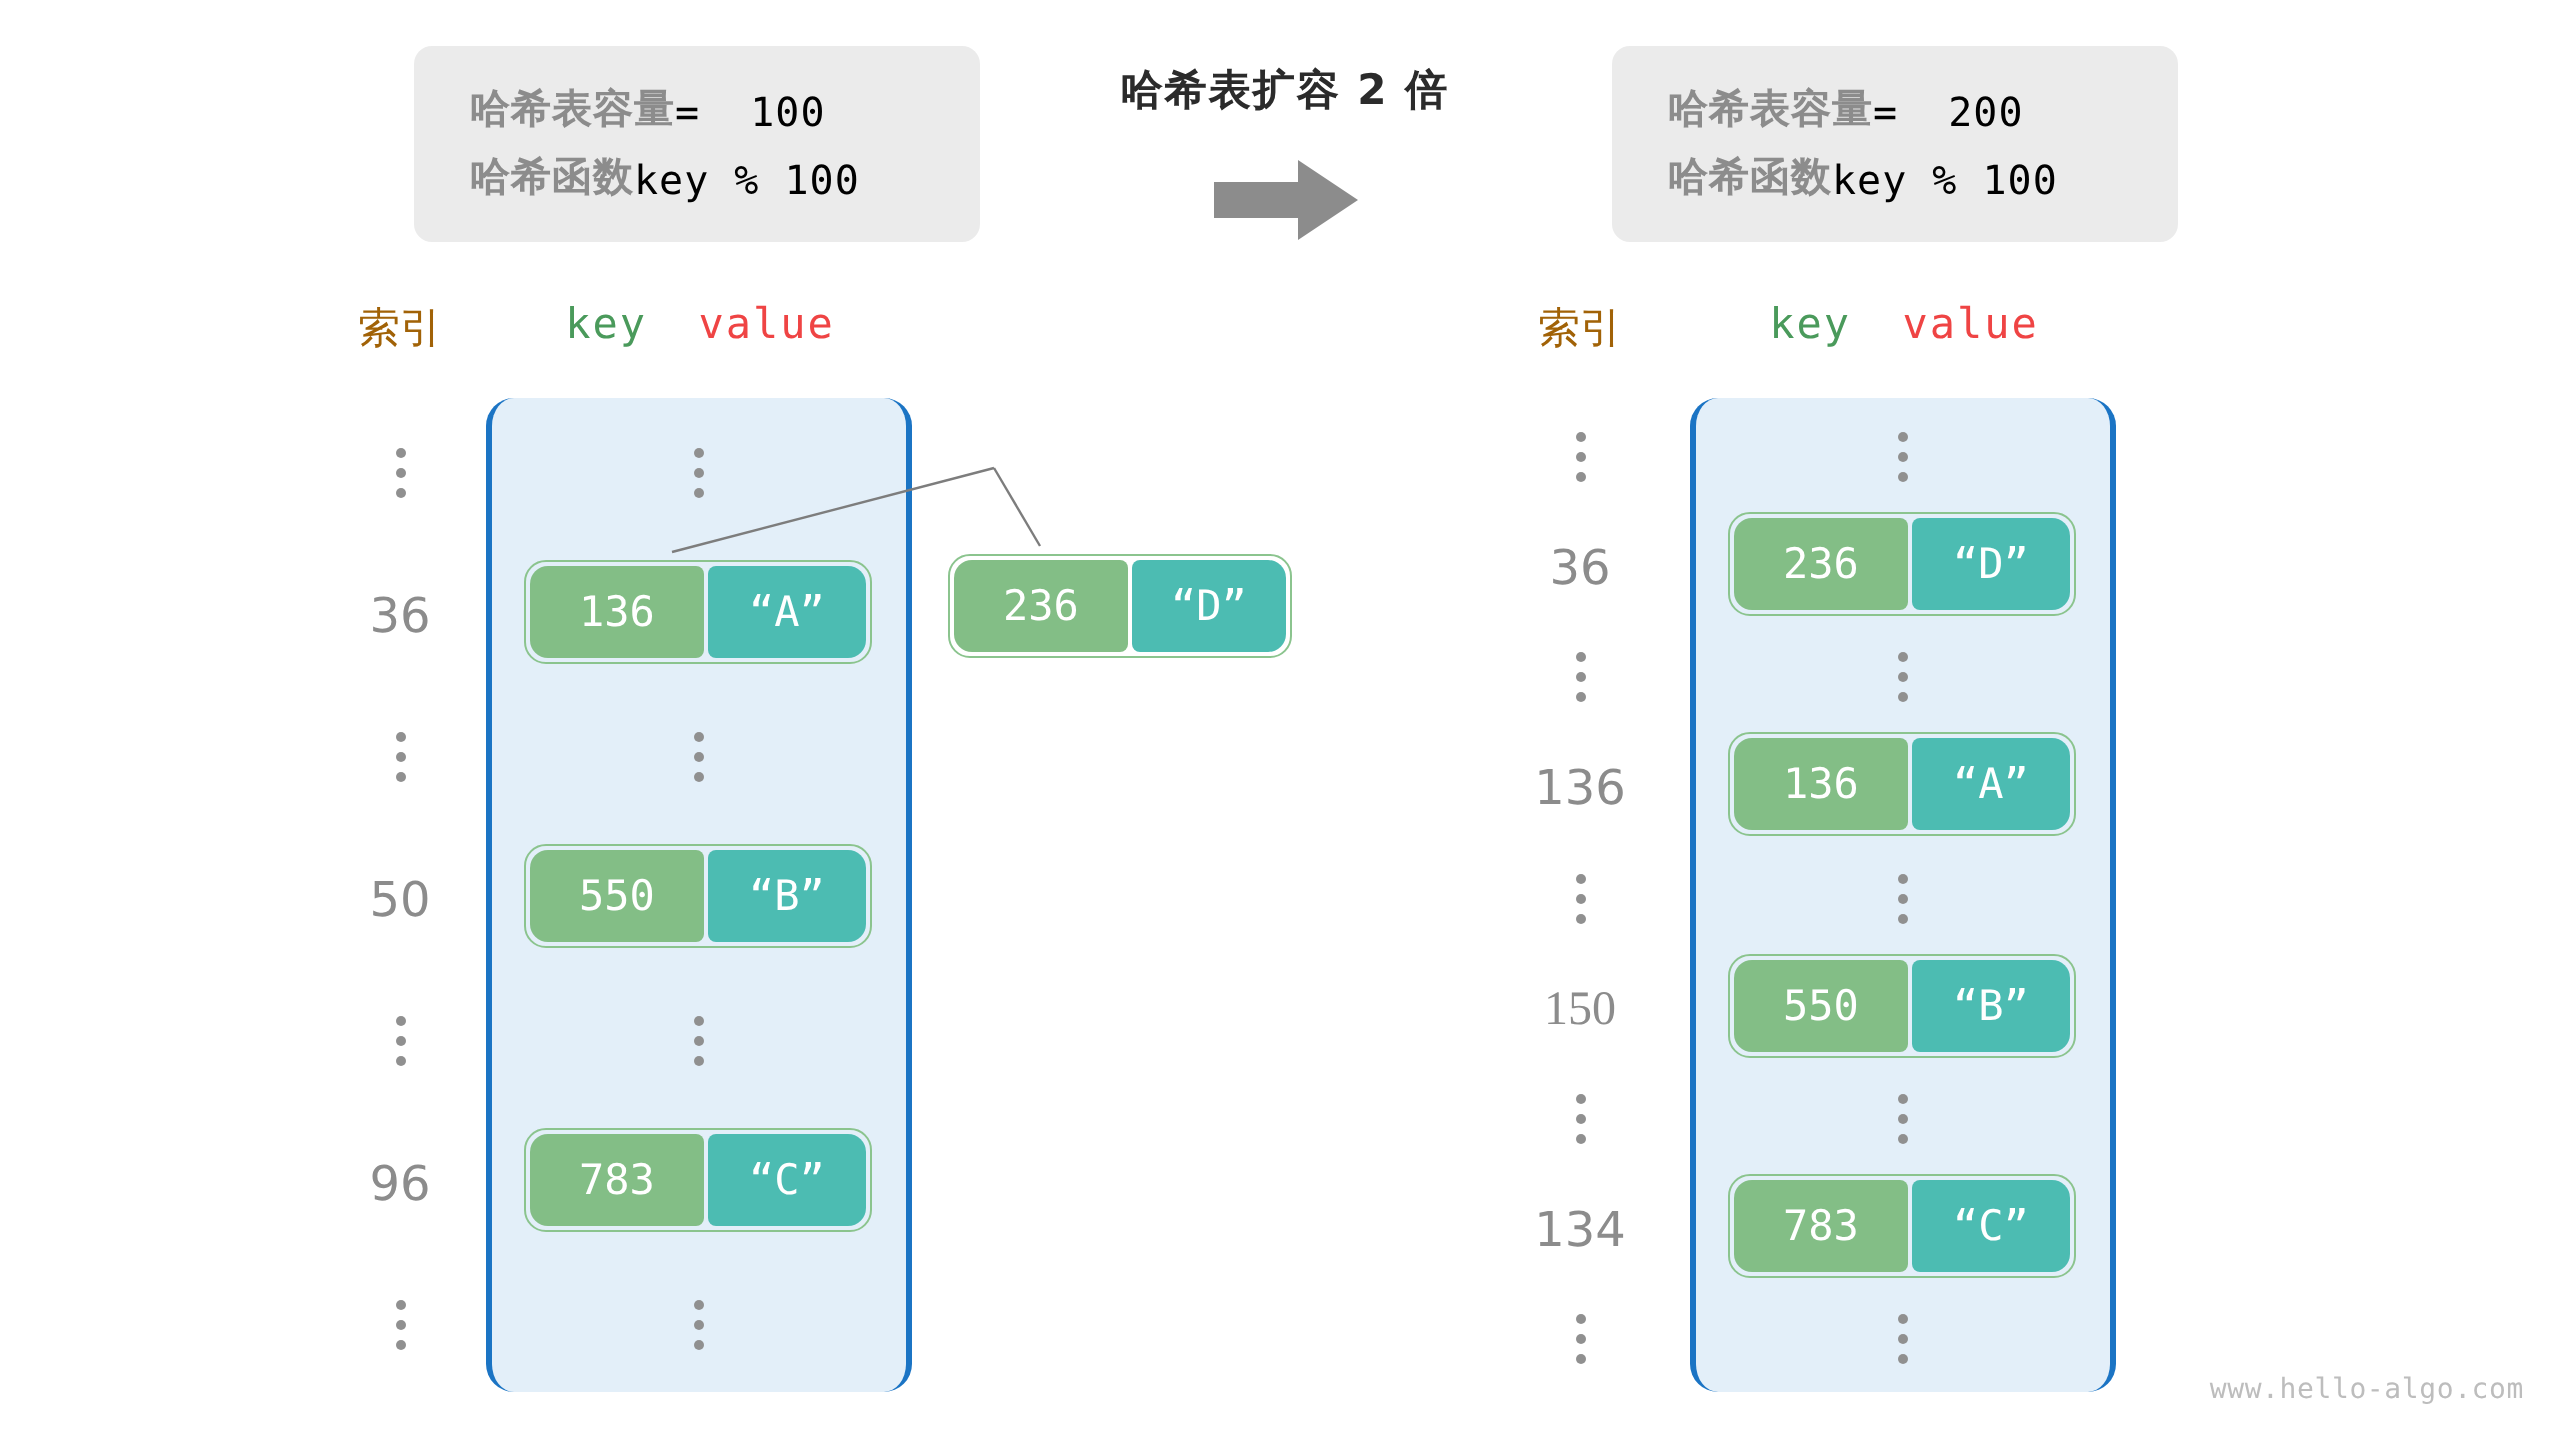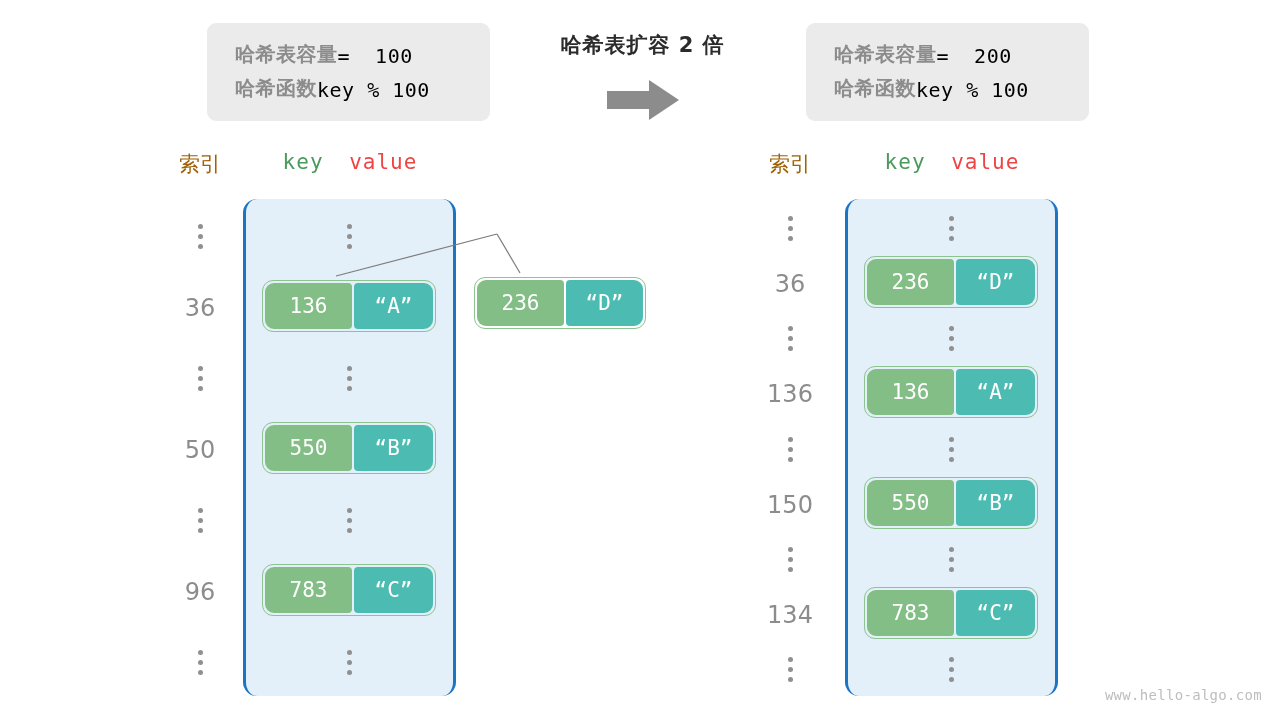--- a/index.html
+++ b/index.html
@@ -332,21 +332,21 @@
           <i></i>
           <i></i>
           <i></i>
         </div>
         <div class="idx-cell" style="top: 183.278px;">136</div>
         <div class="vdots" style="top: 237.5px;">
           <i></i>
           <i></i>
           <i></i>
         </div>
-        <div class="idx-cell" style="top: 293.722px;">150</div>
+        <div class="idx-cell" style="top: 293.722px; font-family: Liberation Serif, serif;">150</div>
         <div class="vdots" style="top: 347.944px;">
           <i></i>
           <i></i>
           <i></i>
         </div>
         <div class="idx-cell" style="top: 404.167px;">134</div>
         <div class="vdots" style="top: 458.389px;">
           <i></i>
           <i></i>
           <i></i>

